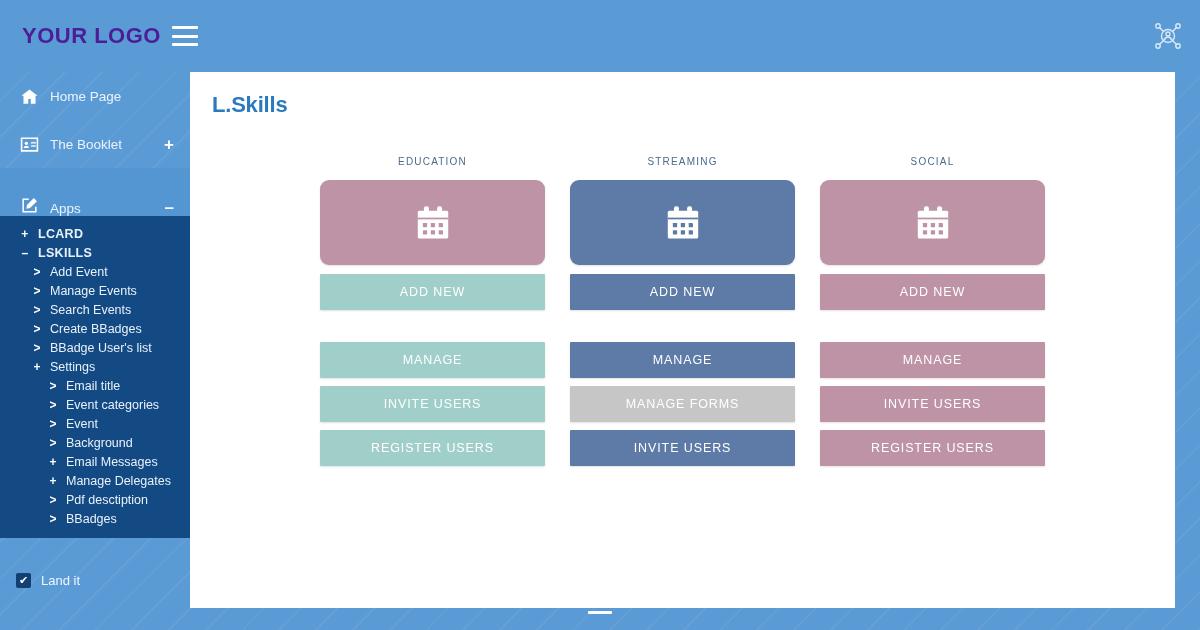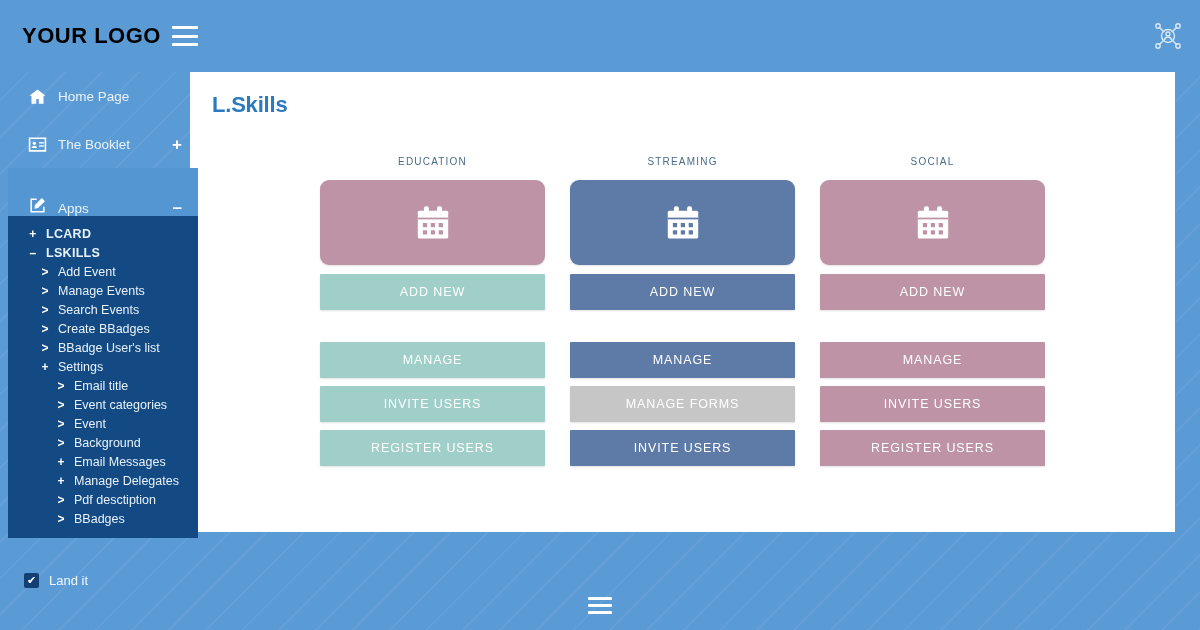--- a/index.html
+++ b/index.html
@@ -30,21 +30,21 @@
   .topbar {
     position: absolute; left: 0; top: 0;
     width: 1200px; height: 72px;
     background: #5b9bd5;
     display: flex; align-items: center;
     z-index: 5;
   }
   .logo {
     width: 168px;
     padding-left: 22px;
-    color: #000000;
+    color: #4c1d95;
     font-size: 22px;
     font-weight: bold;
     letter-spacing: .5px;
     white-space: nowrap;
   }
   .hamburger-top {
     width: 26px; height: 20px;
     display: flex; flex-direction: column; justify-content: space-between;
     margin-left: 4px;
     cursor: pointer;
@@ -57,21 +57,20 @@
     padding-right: 16px;
     display: flex; align-items: center;
   }
   .user-network-icon { width: 32px; height: 32px; cursor: pointer; opacity: .85; }
 
   
   .sidebar {
     position: absolute; left: 0; top: 72px;
     width: 190px; height: 558px;
     z-index: 4;
-    margin-left: 8px;
   }
   .nav-item {
     height: 48px;
     display: flex; align-items: center;
     padding: 0 16px 0 18px;
     color: #eaf3fb;
     font-size: 13.5px;
     cursor: pointer;
     position: relative;
   }
@@ -122,21 +121,21 @@
     border-radius: 2px;
     margin-right: 10px;
     display: flex; align-items: center; justify-content: center;
     color: #fff; font-size: 11px; line-height: 1;
     flex: none;
   }
 
   
   .content {
     position: absolute; left: 190px; top: 72px;
-    width: 985px; height: 460px;
+    width: 985px; height: 536px;
     background: #ffffff;
     z-index: 3;
     overflow: hidden;
   }
   .page-title {
     color: #2b7ac0;
     font-size: 22px;
     font-weight: bold;
     padding: 20px 0 0 22px;
     letter-spacing: -.2px;

